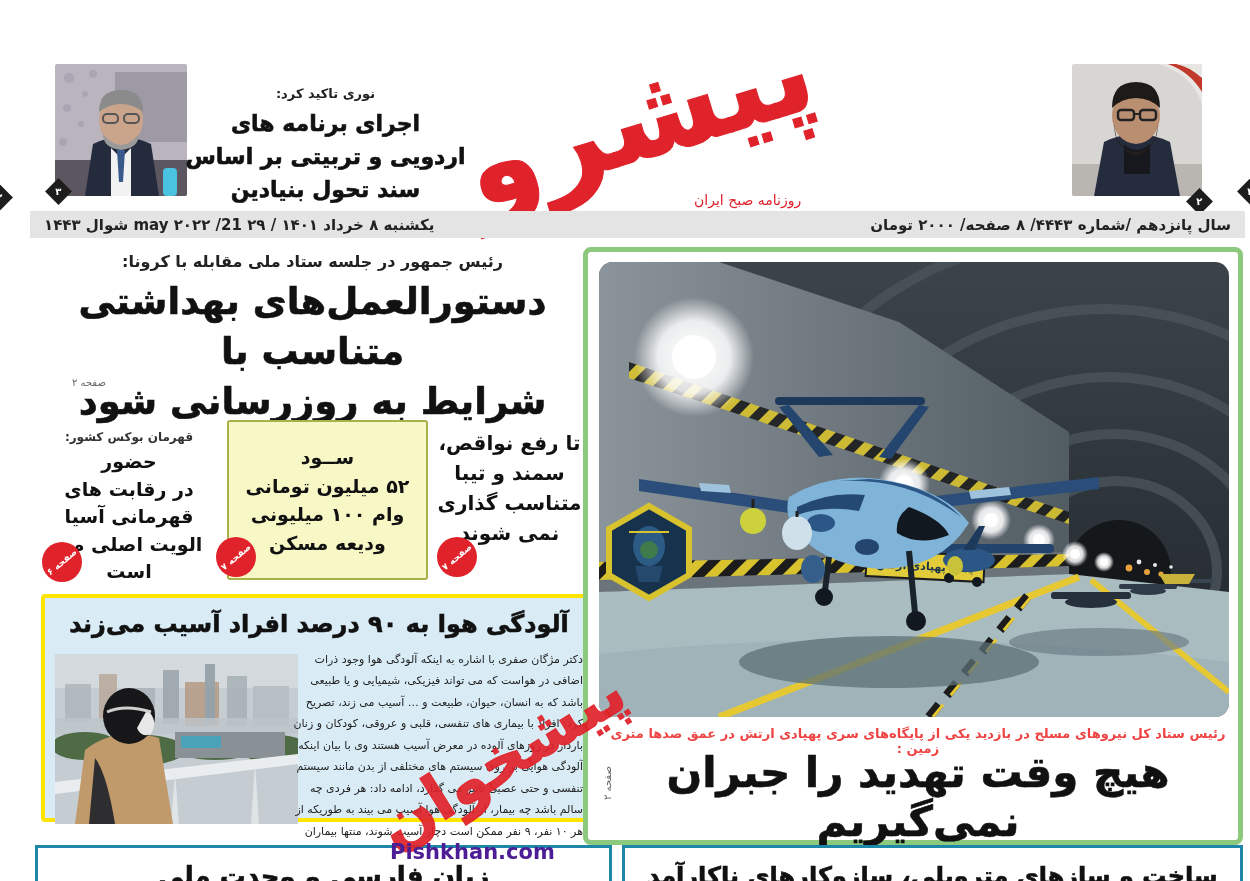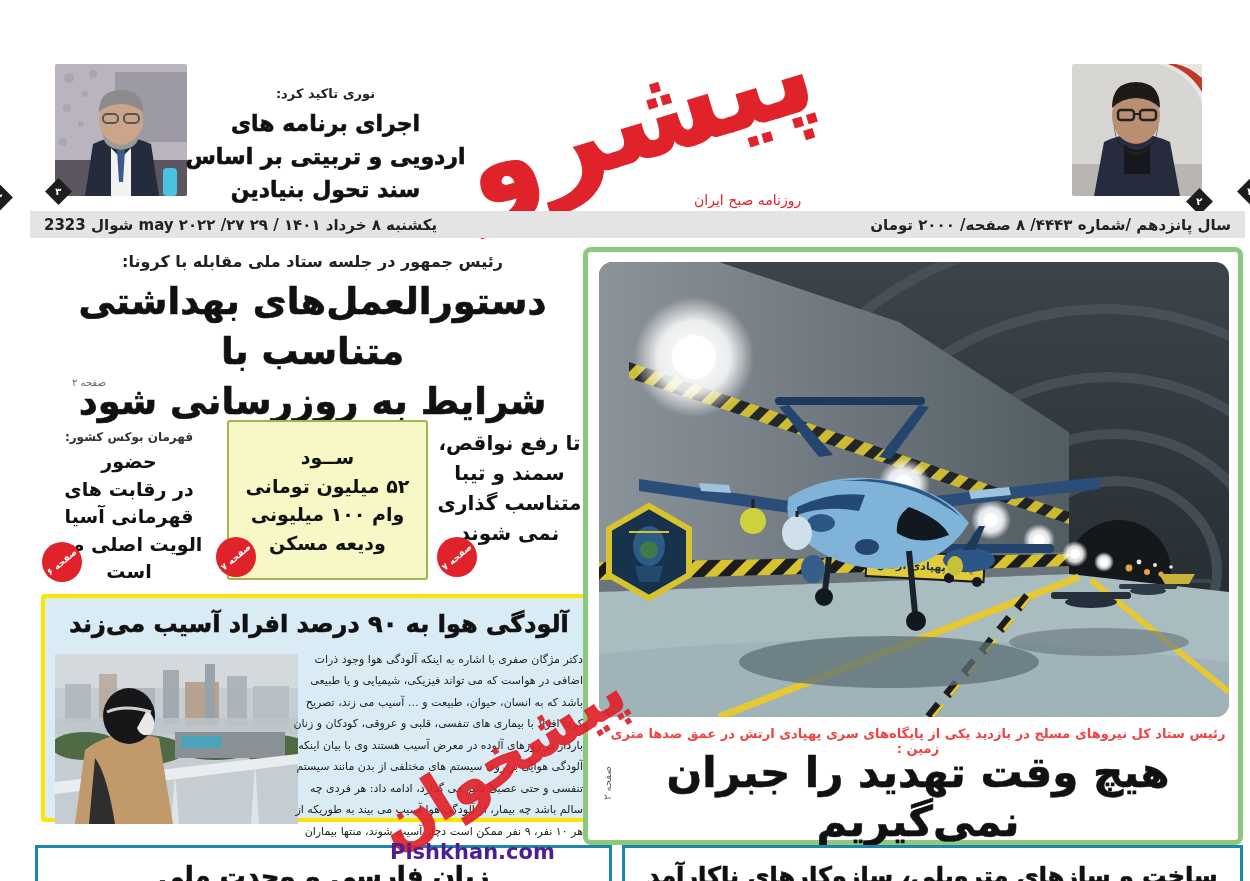--- a/index.html
+++ b/index.html
@@ -112,21 +112,21 @@
   </div>
   <div class="abs diamond" style="left:1190px;top:192px;">
     <span>۲</span>
   </div>
   <div class="abs diamond" style="left:1241px;top:182px;">
     <span>۲</span>
   </div>
 
   <div class="abs" id="dateline" style="left:30px;top:211px;width:1215px;">
     <span>سال پانزدهم /شماره ۴۴۴۳/ ۸ صفحه/ ۲۰۰۰ تومان</span>
-    <span>یکشنبه ۸ خرداد ۱۴۰۱ / ۲۹ may ۲۰۲۲ /۲۷ شوال 2323</span>
+    <span>یکشنبه ۸ خرداد ۱۴۰۱ / ۲۹ may ۲۰۲۲ /21 شوال ۱۴۴۳</span>
   </div>
 
   <div class="abs center" style="left:40px;top:252px;width:545px;">
     <div class="kicker" style="font-size:16px;">رئیس جمهور در جلسه ستاد ملی مقابله با کرونا:</div>
     <div class="hl pre" style="font-size:37px;line-height:1.35;margin-top:6px;">دستورالعمل‌های بهداشتی متناسب با
 شرایط به روزرسانی شود</div>
   </div>
   <div class="abs pageref" style="left:72px;top:377px;">صفحه ۲</div>
 
   <div class="abs center teaser pre" style="left:432px;top:428px;width:155px;">تا رفع نواقص،

